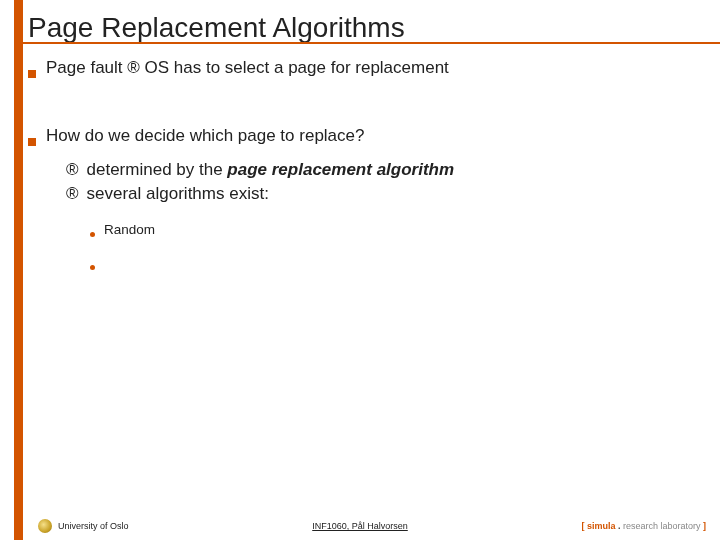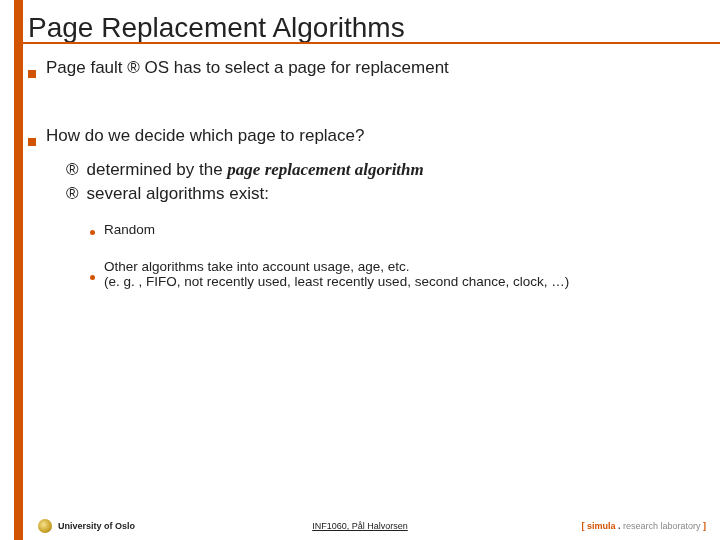--- a/index.html
+++ b/index.html
@@ -77,30 +77,29 @@
     margin-bottom: 4px;
     font-size: 17px;
   }
   .sub-row .arrow {
     flex: 0 0 auto;
     margin-right: 8px;
   }
   .emph {
     font-style: italic;
     font-weight: bold;
-    font-family: Liberation Serif, serif;
   }
   .dot-list {
     margin-left: 62px;
     margin-top: 18px;
     font-size: 13.5px;
   }
   .dot-row {
     display: flex;
-    align-items: center;
+    align-items: flex-end;
     margin-bottom: 22px;
   }
   .dot {
     width: 5px;
     height: 5px;
     border-radius: 50%;
     background: #d35400;
     flex: 0 0 auto;
     margin-top: 6px;
     margin-right: 9px;
@@ -115,21 +114,21 @@
     align-items: center;
     font-size: 9px;
     color: #222;
   }
   .footer-left {
     position: absolute;
     left: 38px;
     display: flex;
     align-items: center;
     gap: 6px;
-    font-weight: bold;
+    font-weight: normal;
   }
   .seal {
     width: 14px;
     height: 14px;
     border-radius: 50%;
     background: radial-gradient(circle at 40% 40%, #f6e08a 0%, #c9a227 60%, #8a6b10 100%);
   }
   .footer-center {
     position: absolute;
     left: 50%;
@@ -187,24 +186,20 @@
     </div>
   </div>
 
   <div class="dot-list">
     <div class="dot-row">
       <div class="dot"></div>
       <div>Random</div>
     </div>
     <div class="dot-row">
       <div class="dot"></div>
-      <div>
-        <div>Other algorithms take into account usage, age, etc.</div>
-        <div>(e. g. , FIFO, not recently used, least recently used, second chance, clock, …)</div>
-      </div>
     </div>
   </div>
 
 </div>
 
 <div class="footer">
   <div class="footer-left">
     <div class="seal"></div>
     <span>University of Oslo</span>
   </div>

